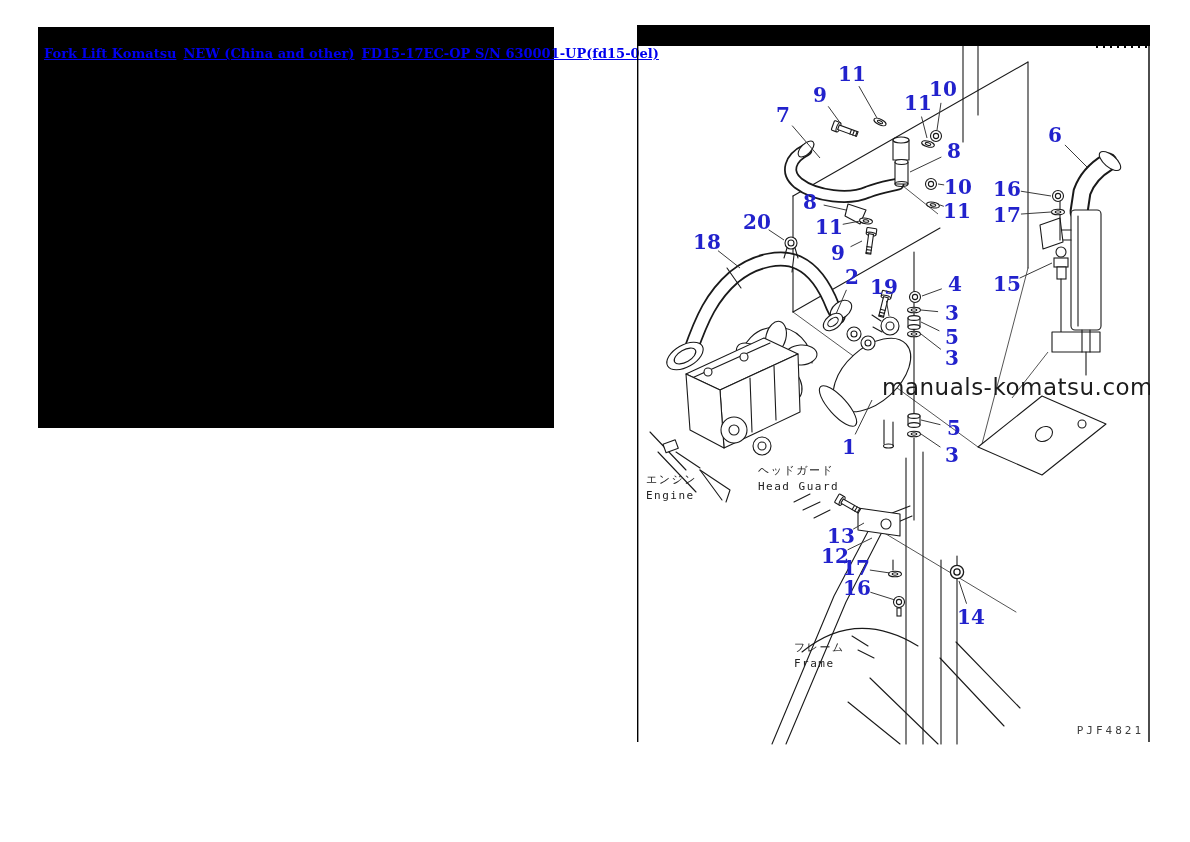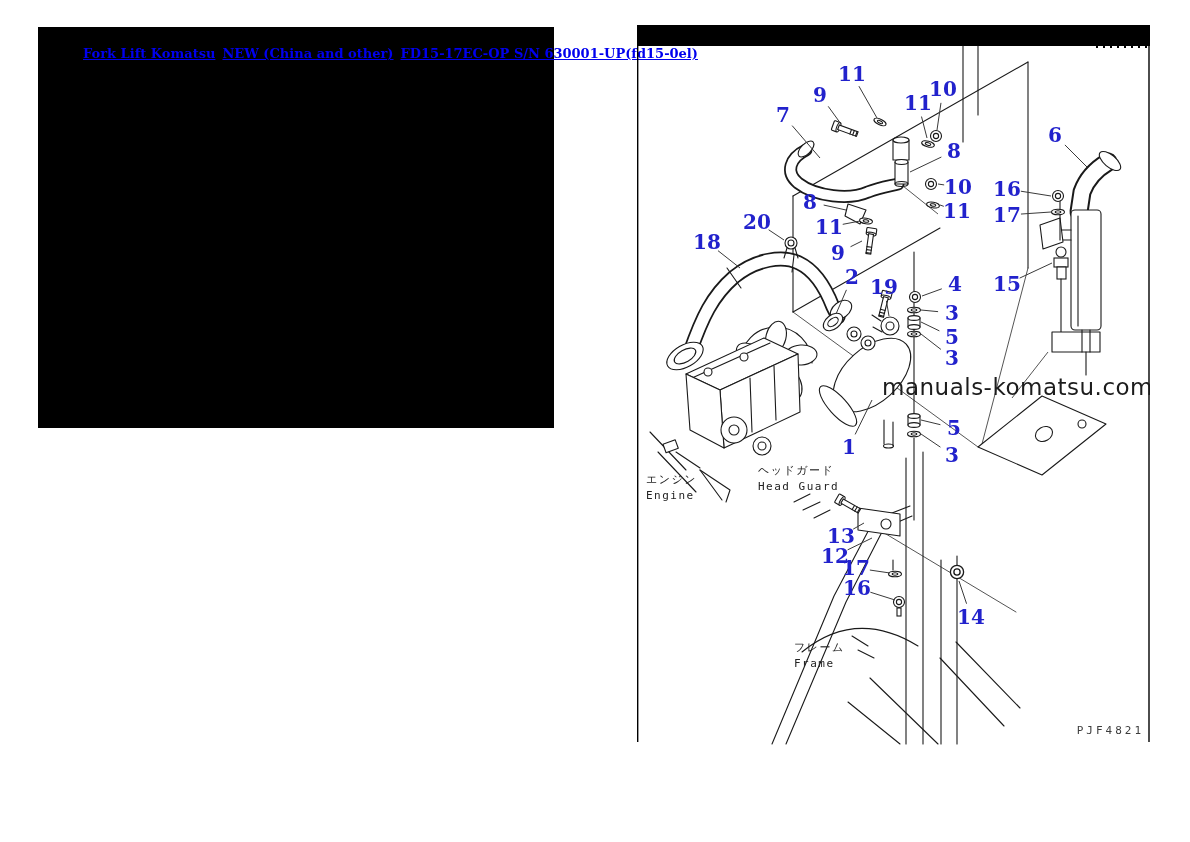--- a/index.html
+++ b/index.html
@@ -7,21 +7,21 @@
     width:1190px;height:842px;position:relative;
     background:#ffffff;overflow:hidden;
     font-family:"Liberation Sans", sans-serif;
   }
   
   .black-panel{
     position:absolute;left:38px;top:27px;width:516px;height:401px;
     background:#000000;
   }
   .link-row{
-    position:absolute;left:6px;top:17px;white-space:nowrap;margin-left:39px;
+    position:absolute;left:6px;top:17px;white-space:nowrap;
   }
   .link-row a{
     font:bold 13px "DejaVu Serif", serif;
     color:#0000ee;text-decoration:underline;
     margin-right:7px;cursor:pointer;
   }
   
   .diagram-wrap{
     position:absolute;left:637px;top:25px;width:513px;height:720px;
   }

